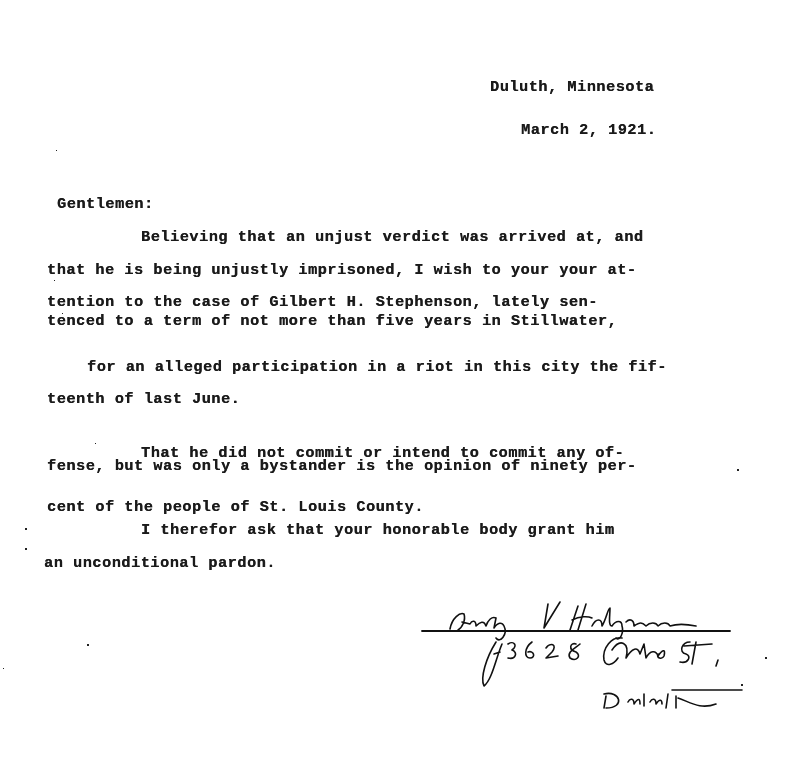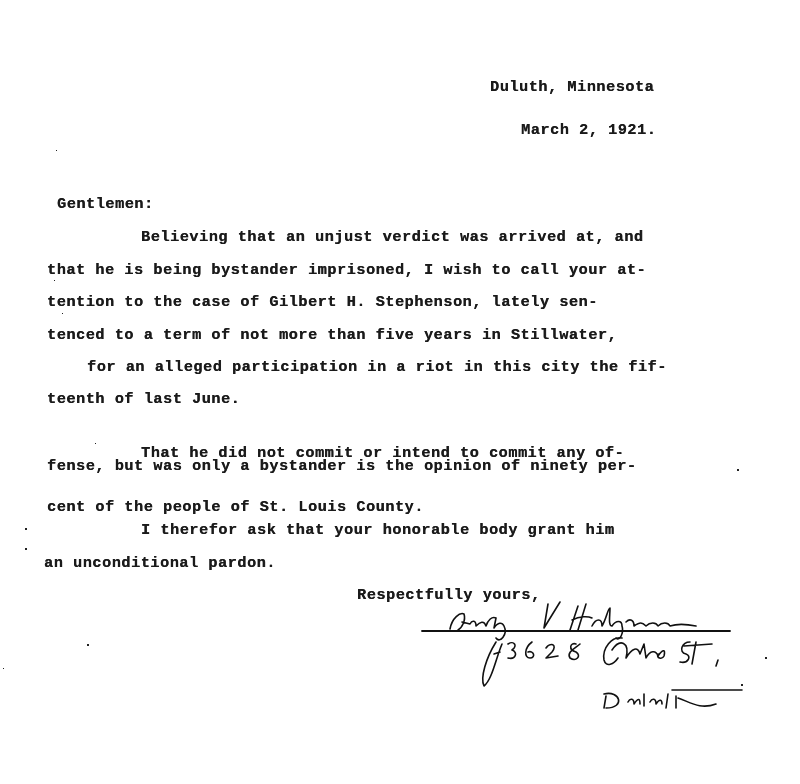--- a/index.html
+++ b/index.html
@@ -47,39 +47,38 @@
 
 <div class="page">
 
   <div class="tline" style="left:490px; top:78px;">Duluth, Minnesota</div>
   <div class="tline" style="left:521px; top:113px;margin-top:8px;">March 2, 1921.</div>
 
   <div class="tline" style="left:57px; top:195px;">Gentlemen:</div>
 
   <div>
     <div class="tline" style="left:141px; top:228px;">Believing that an unjust verdict was arrived at, and</div>
-    <div class="tline" style="left:47px; top:261px;">that he is being bystander imprisoned, I wish to call your at-</div>
+    <div class="tline" style="left:47px; top:261px;">that he is being unjustly imprisoned, I wish to your your at-</div>
     <div class="tline" style="left:47px; top:293px;">tention to the case of Gilbert H. Stephenson, lately sen-</div>
-    <div class="tline" style="left:47px; top:326px;">tenced to a term of not more than five years in Stillwater,</div>
+    <div class="tline" style="left:47px; top:312px;">tenced to a term of not more than five years in Stillwater,</div>
     <div class="tline" style="left:47px; top:358px;margin-left:40px;">for an alleged participation in a riot in this city the fif-</div>
     <div class="tline" style="left:47px; top:390px;">teenth of last June.</div>
   </div>
 
   <div>
     <div class="tline" style="left:141px; top:444px;">That he did not commit or intend to commit any of-</div>
     <div class="tline" style="left:47px; top:457px;">fense, but was only a bystander is the opinion of ninety per-</div>
     <div class="tline" style="left:47px; top:498px;text-align:center;">cent of the people of St. Louis County.</div>
   </div>
 
   <div>
     <div class="tline" style="left:141px; top:521px;font-family:Liberation Mono, monospace;">I therefor ask that your honorable body grant him</div>
     <div class="tline" style="left:44px; top:554px;">an unconditional pardon.</div>
   </div>
 
-  <div class="tline" style="left:357px; top:586px;">Respectfully yours,</div>
 
   <svg class="sig-svg" width="380" height="120" viewBox="0 0 380 120" aria-label="signature">
     <g fill="none" stroke="#111" stroke-width="1.6" stroke-linecap="round" stroke-linejoin="round">
 
       <path d="M22 33 L 330 33" stroke-width="1.8"></path>
 
       <path d="M50 31 C 52 20, 60 14, 64 16 C 66 22, 62 30, 58 32 M 62 24 L 70 26 C 72 22, 76 22, 76 28 C 80 24, 84 22, 86 28 C 88 22, 92 18, 96 20 L 94 30 C 98 24, 102 24, 104 28 C 108 36, 100 46, 96 40"></path>
 
       <path d="M148 6 L 144 30 L 160 4"></path>
 

